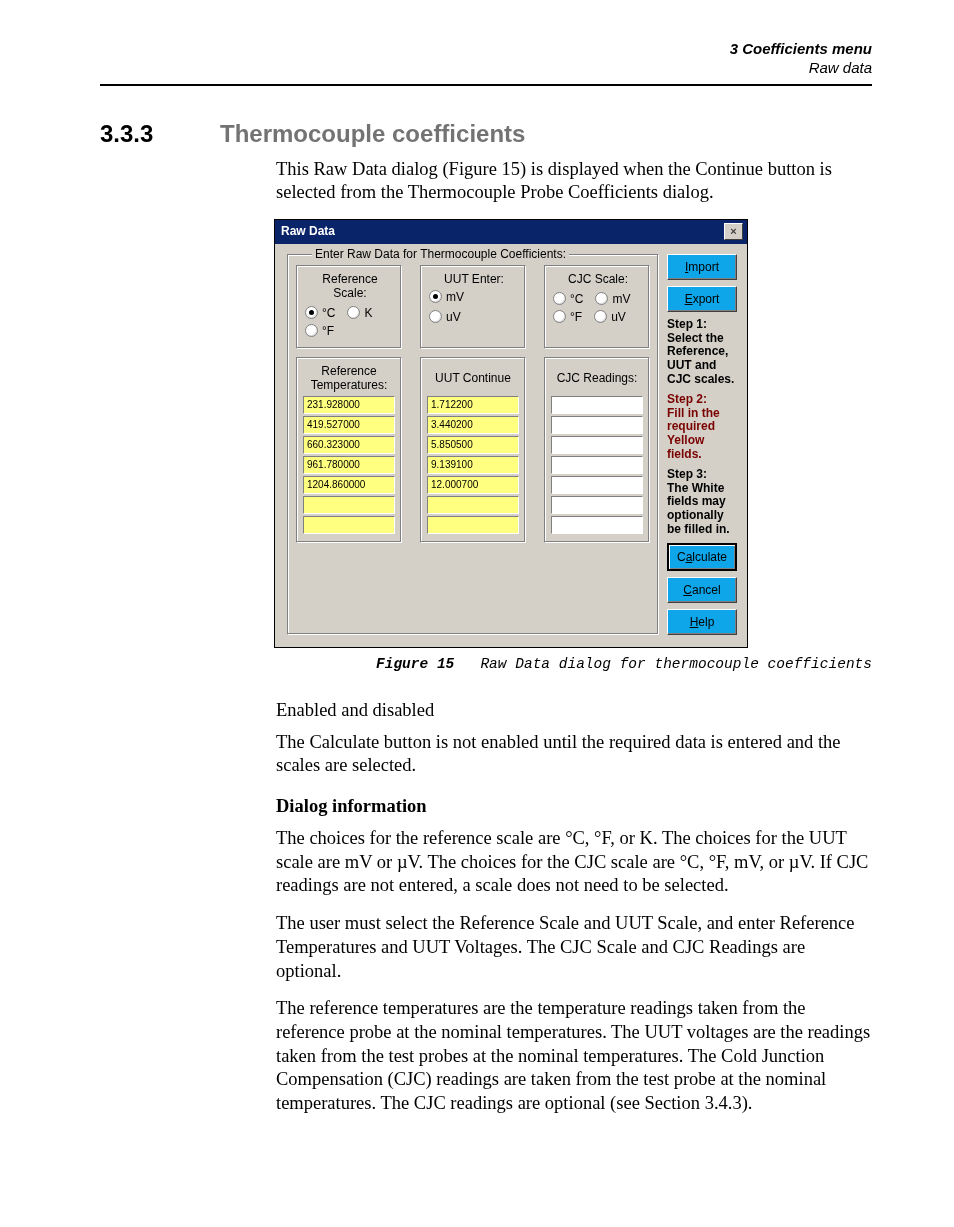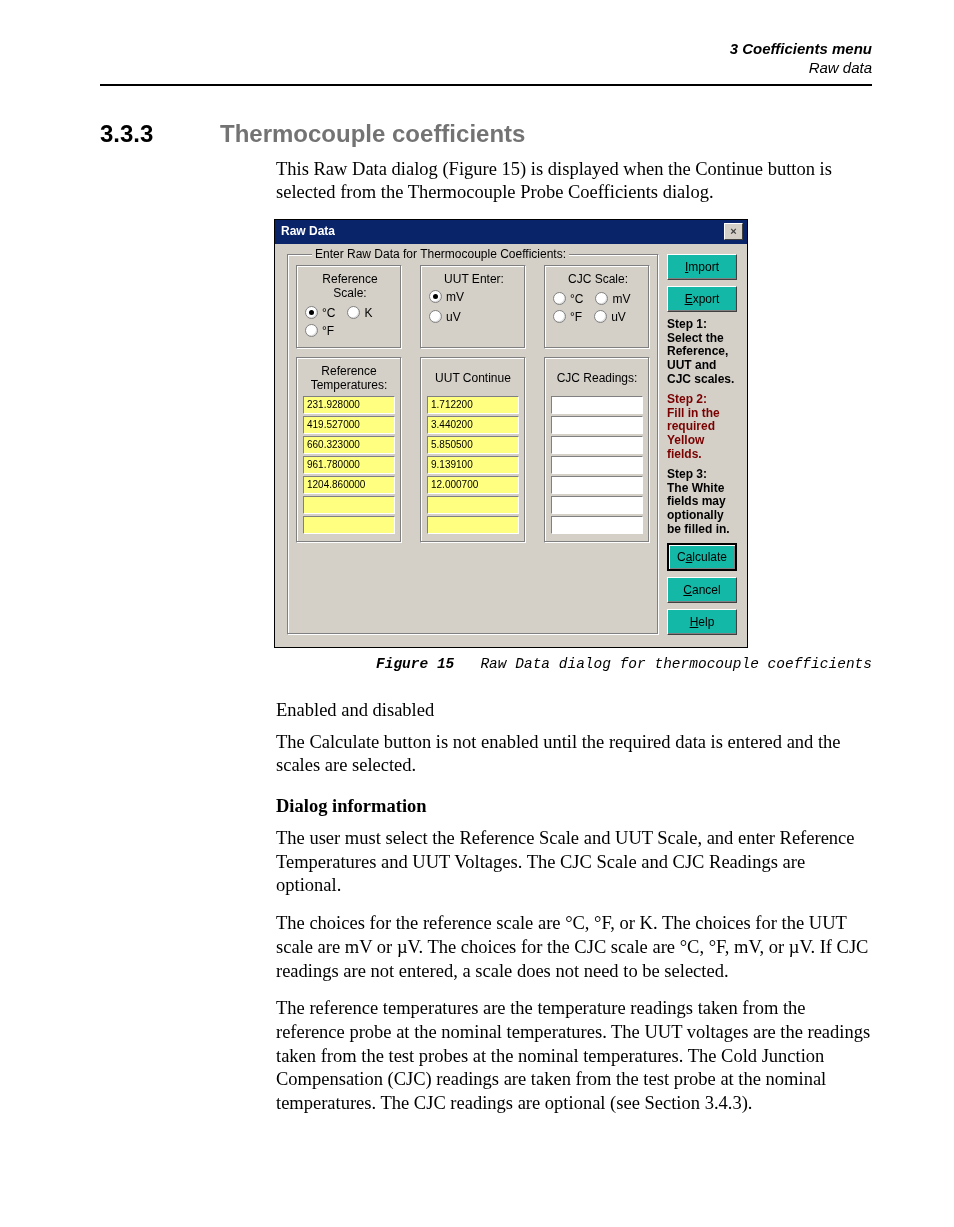--- a/index.html
+++ b/index.html
@@ -115,21 +115,21 @@
   .col2 .hdr{ text-align:center; margin-bottom:4px;}
   .txt {
     width:100%; box-sizing:border-box; height:18px;
     border:1px solid #808080; border-right-color:#fff; border-bottom-color:#fff;
     background:#fff; padding:1px 3px; font-size:10px; margin-bottom:2px;
     font-family: inherit;
   }
   .txt.y { background:#ffff80; }
   .side { width:96px; display:flex; flex-direction:column; gap:6px; }
   .btn {
-    height:24px; background:#14b8a6;
+    height:24px; background:#0ea5e9;
     border:1px solid #fff; border-right-color:#404040; border-bottom-color:#404040;
     box-shadow: inset -1px -1px 0 #808080;
     font-size:12px; display:flex; align-items:center; justify-content:center;
     font-family:inherit;
   }
   .btn.def { border:2px solid #000; box-shadow: inset 1px 1px 0 #fff, inset -1px -1px 0 #808080; }
   .u { text-decoration: underline; }
   .steptxt { font-weight:bold; line-height:1.15; }
   .steptxt.red { color:#7a0000; }
 </style>
@@ -280,18 +280,18 @@
 
     <div class="fig-caption">
       <span class="b">Figure 15</span>&nbsp;&nbsp;
       <span class="i">Raw Data dialog for thermocouple coefficients</span>
     </div>
 
     <div class="subhead-bold">Enabled and disabled</div>
     <p class="para">The Calculate button is not enabled until the required data is entered and the scales are selected.</p>
 
     <div class="subhead-bold2">Dialog information</div>
+    <p class="para">The choices for the reference scale are °C, °F, or K. The choices for the UUT scale are mV or µV. The choices for the CJC scale are °C, °F, mV, or µV. If CJC readings are not entered, a scale does not need to be selected.</p>
     <p class="para">The user must select the Reference Scale and UUT Scale, and enter Reference Temperatures and UUT Voltages. The CJC Scale and CJC Readings are optional.</p>
-    <p class="para">The choices for the reference scale are °C, °F, or K. The choices for the UUT scale are mV or µV. The choices for the CJC scale are °C, °F, mV, or µV. If CJC readings are not entered, a scale does not need to be selected.</p>
     <p class="para">The reference temperatures are the temperature readings taken from the reference probe at the nominal temperatures. The UUT voltages are the readings taken from the test probes at the nominal temperatures. The Cold Junction Compensation (CJC) readings are taken from the test probe at the nominal temperatures. The CJC readings are optional (see Section 3.4.3).</p>
   </div>
 
 </div>
 
 </body></html>

